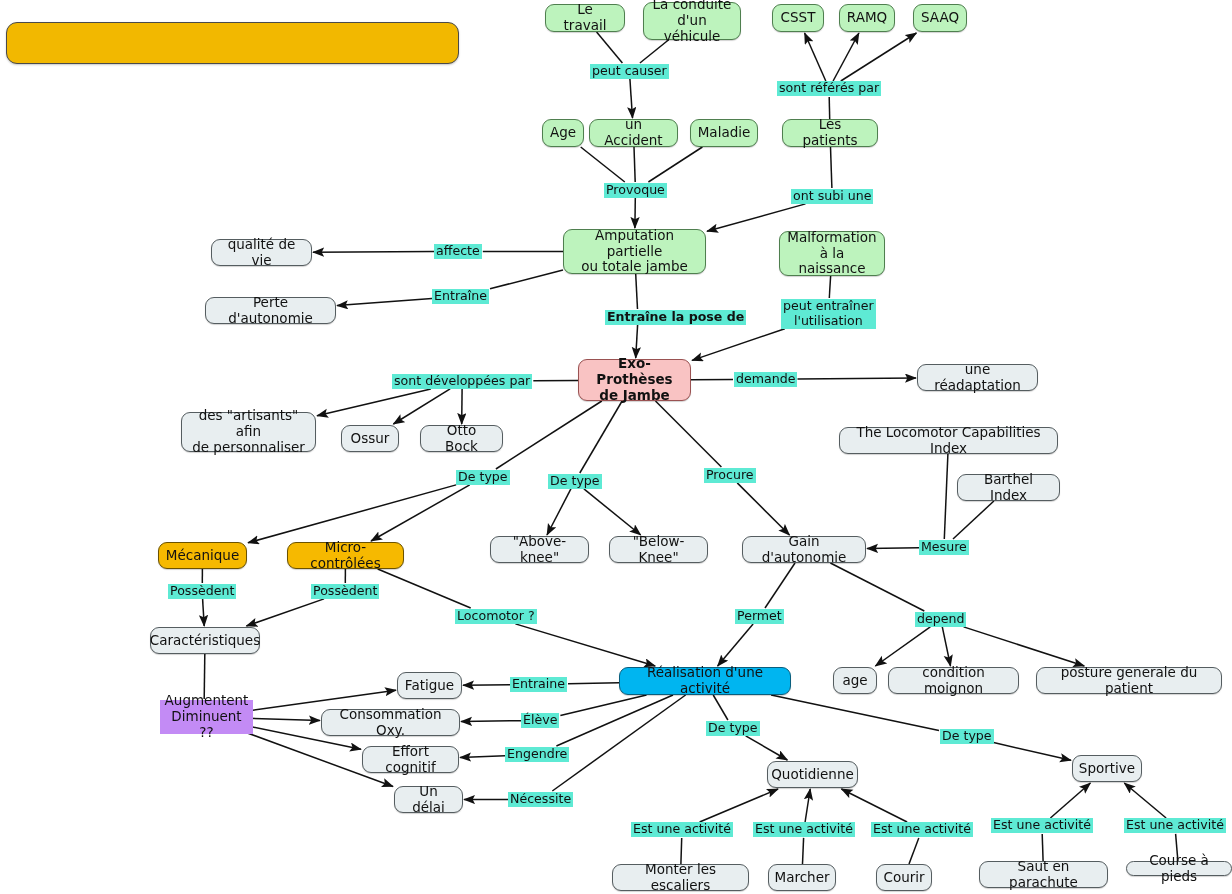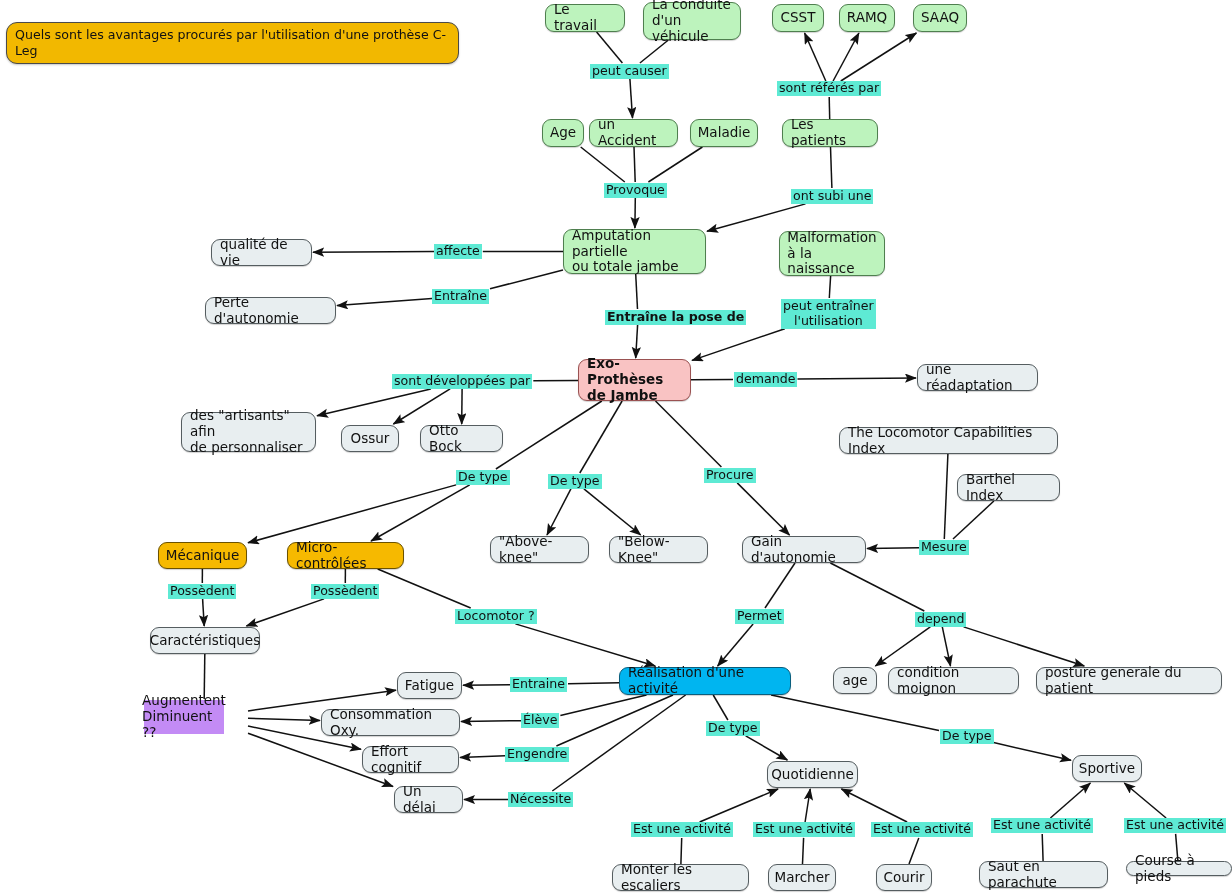--- a/index.html
+++ b/index.html
@@ -22,20 +22,21 @@
     width: 1232px;
     height: 894px;
     pointer-events: none;
   }
   .node {
     position: absolute;
     box-sizing: border-box;
     display: flex;
     align-items: center;
     justify-content: center;
+    text-align: center;
     border: 1.4px solid #4a4a4a;
     border-radius: 9px;
     font-size: 13.5px;
     line-height: 1.18;
     color: #111111;
     padding: 3px 8px;
     white-space: pre-line;
     box-shadow: 0 1px 1px rgba(0,0,0,0.18);
   }
   .n-plain   { background: #e8eef0; border-color: #555d60; }
@@ -156,21 +157,20 @@
         <line x1="909.0" y1="864.0" x2="918.8" y2="837.9" stroke="#111111" stroke-width="1.5"></line>
         <line x1="907.1" y1="822.0" x2="841.4" y2="789.0" stroke="#111111" stroke-width="1.5" marker-end="url(#arrowhead)"></line>
         <line x1="1043.1" y1="861.0" x2="1042.2" y2="833.9" stroke="#111111" stroke-width="1.5"></line>
         <line x1="1050.4" y1="818.0" x2="1090.4" y2="783.0" stroke="#111111" stroke-width="1.5" marker-end="url(#arrowhead)"></line>
         <line x1="1177.9" y1="861.0" x2="1175.6" y2="833.9" stroke="#111111" stroke-width="1.5"></line>
         <line x1="1166.1" y1="818.0" x2="1124.3" y2="783.0" stroke="#111111" stroke-width="1.5" marker-end="url(#arrowhead)"></line>
       </g>
   </svg>
 
   <div class="node n-question" style="left:6px; top:22px; width:453px; height:42px; flex-direction:column;">
-    <span>Quels sont les avantages procurés par l'utilisation d'une prothèse C-Leg</span>
   </div>
 
   <div id="node-layer">
       <div class="node n-green" style="left: 545px; top: 4px; width: 80px; height: 28px;">Le travail</div>
       <div class="node n-green" style="left: 643px; top: 2px; width: 98px; height: 38px;">La conduite
 d'un véhicule</div>
       <div class="node n-green" style="left: 772px; top: 4px; width: 52px; height: 28px;">CSST</div>
       <div class="node n-green" style="left: 839px; top: 4px; width: 56px; height: 28px;">RAMQ</div>
       <div class="node n-green" style="left: 913px; top: 4px; width: 54px; height: 28px;">SAAQ</div>
       <div class="node n-green" style="left: 542px; top: 119px; width: 42px; height: 28px;">Age</div>
@@ -196,21 +196,21 @@
       <div class="node n-orange" style="left: 287px; top: 542px; width: 117px; height: 27px;">Micro-contrôlées</div>
       <div class="node n-plain" style="left: 490px; top: 536px; width: 99px; height: 27px;">"Above-knee"</div>
       <div class="node n-plain" style="left: 609px; top: 536px; width: 99px; height: 27px;">"Below-Knee"</div>
       <div class="node n-plain" style="left: 742px; top: 536px; width: 124px; height: 27px;">Gain d'autonomie</div>
       <div class="node n-plain" style="left: 150px; top: 627px; width: 110px; height: 27px;">Caractéristiques</div>
       <div class="node n-blue" style="left: 619px; top: 667px; width: 172px; height: 28px;">Réalisation d'une activité</div>
       <div class="node n-plain" style="left: 397px; top: 672px; width: 65px; height: 27px;">Fatigue</div>
       <div class="node n-plain" style="left: 833px; top: 667px; width: 44px; height: 27px;">age</div>
       <div class="node n-plain" style="left: 888px; top: 667px; width: 131px; height: 27px;">condition moignon</div>
       <div class="node n-plain" style="left: 1036px; top: 667px; width: 186px; height: 27px;">posture generale du patient</div>
-      <div class="node n-purple" style="left: 144px; top: 700px; width: 80px; height: 34px;">Augmentent
+      <div class="node n-purple" style="left: 160px; top: 700px; width: 93px; height: 34px;">Augmentent
 Diminuent ??</div>
       <div class="node n-plain" style="left: 321px; top: 709px; width: 139px; height: 27px;">Consommation Oxy.</div>
       <div class="node n-plain" style="left: 362px; top: 746px; width: 97px; height: 27px;">Effort cognitif</div>
       <div class="node n-plain" style="left: 767px; top: 761px; width: 91px; height: 27px;">Quotidienne</div>
       <div class="node n-plain" style="left: 1072px; top: 755px; width: 70px; height: 27px;">Sportive</div>
       <div class="node n-plain" style="left: 394px; top: 786px; width: 69px; height: 27px;">Un délai</div>
       <div class="node n-plain" style="left: 612px; top: 864px; width: 137px; height: 27px;">Monter les escaliers</div>
       <div class="node n-plain" style="left: 768px; top: 864px; width: 68px; height: 27px;">Marcher</div>
       <div class="node n-plain" style="left: 876px; top: 864px; width: 56px; height: 27px;">Courir</div>
       <div class="node n-plain" style="left: 979px; top: 861px; width: 129px; height: 27px;">Saut en parachute</div>

